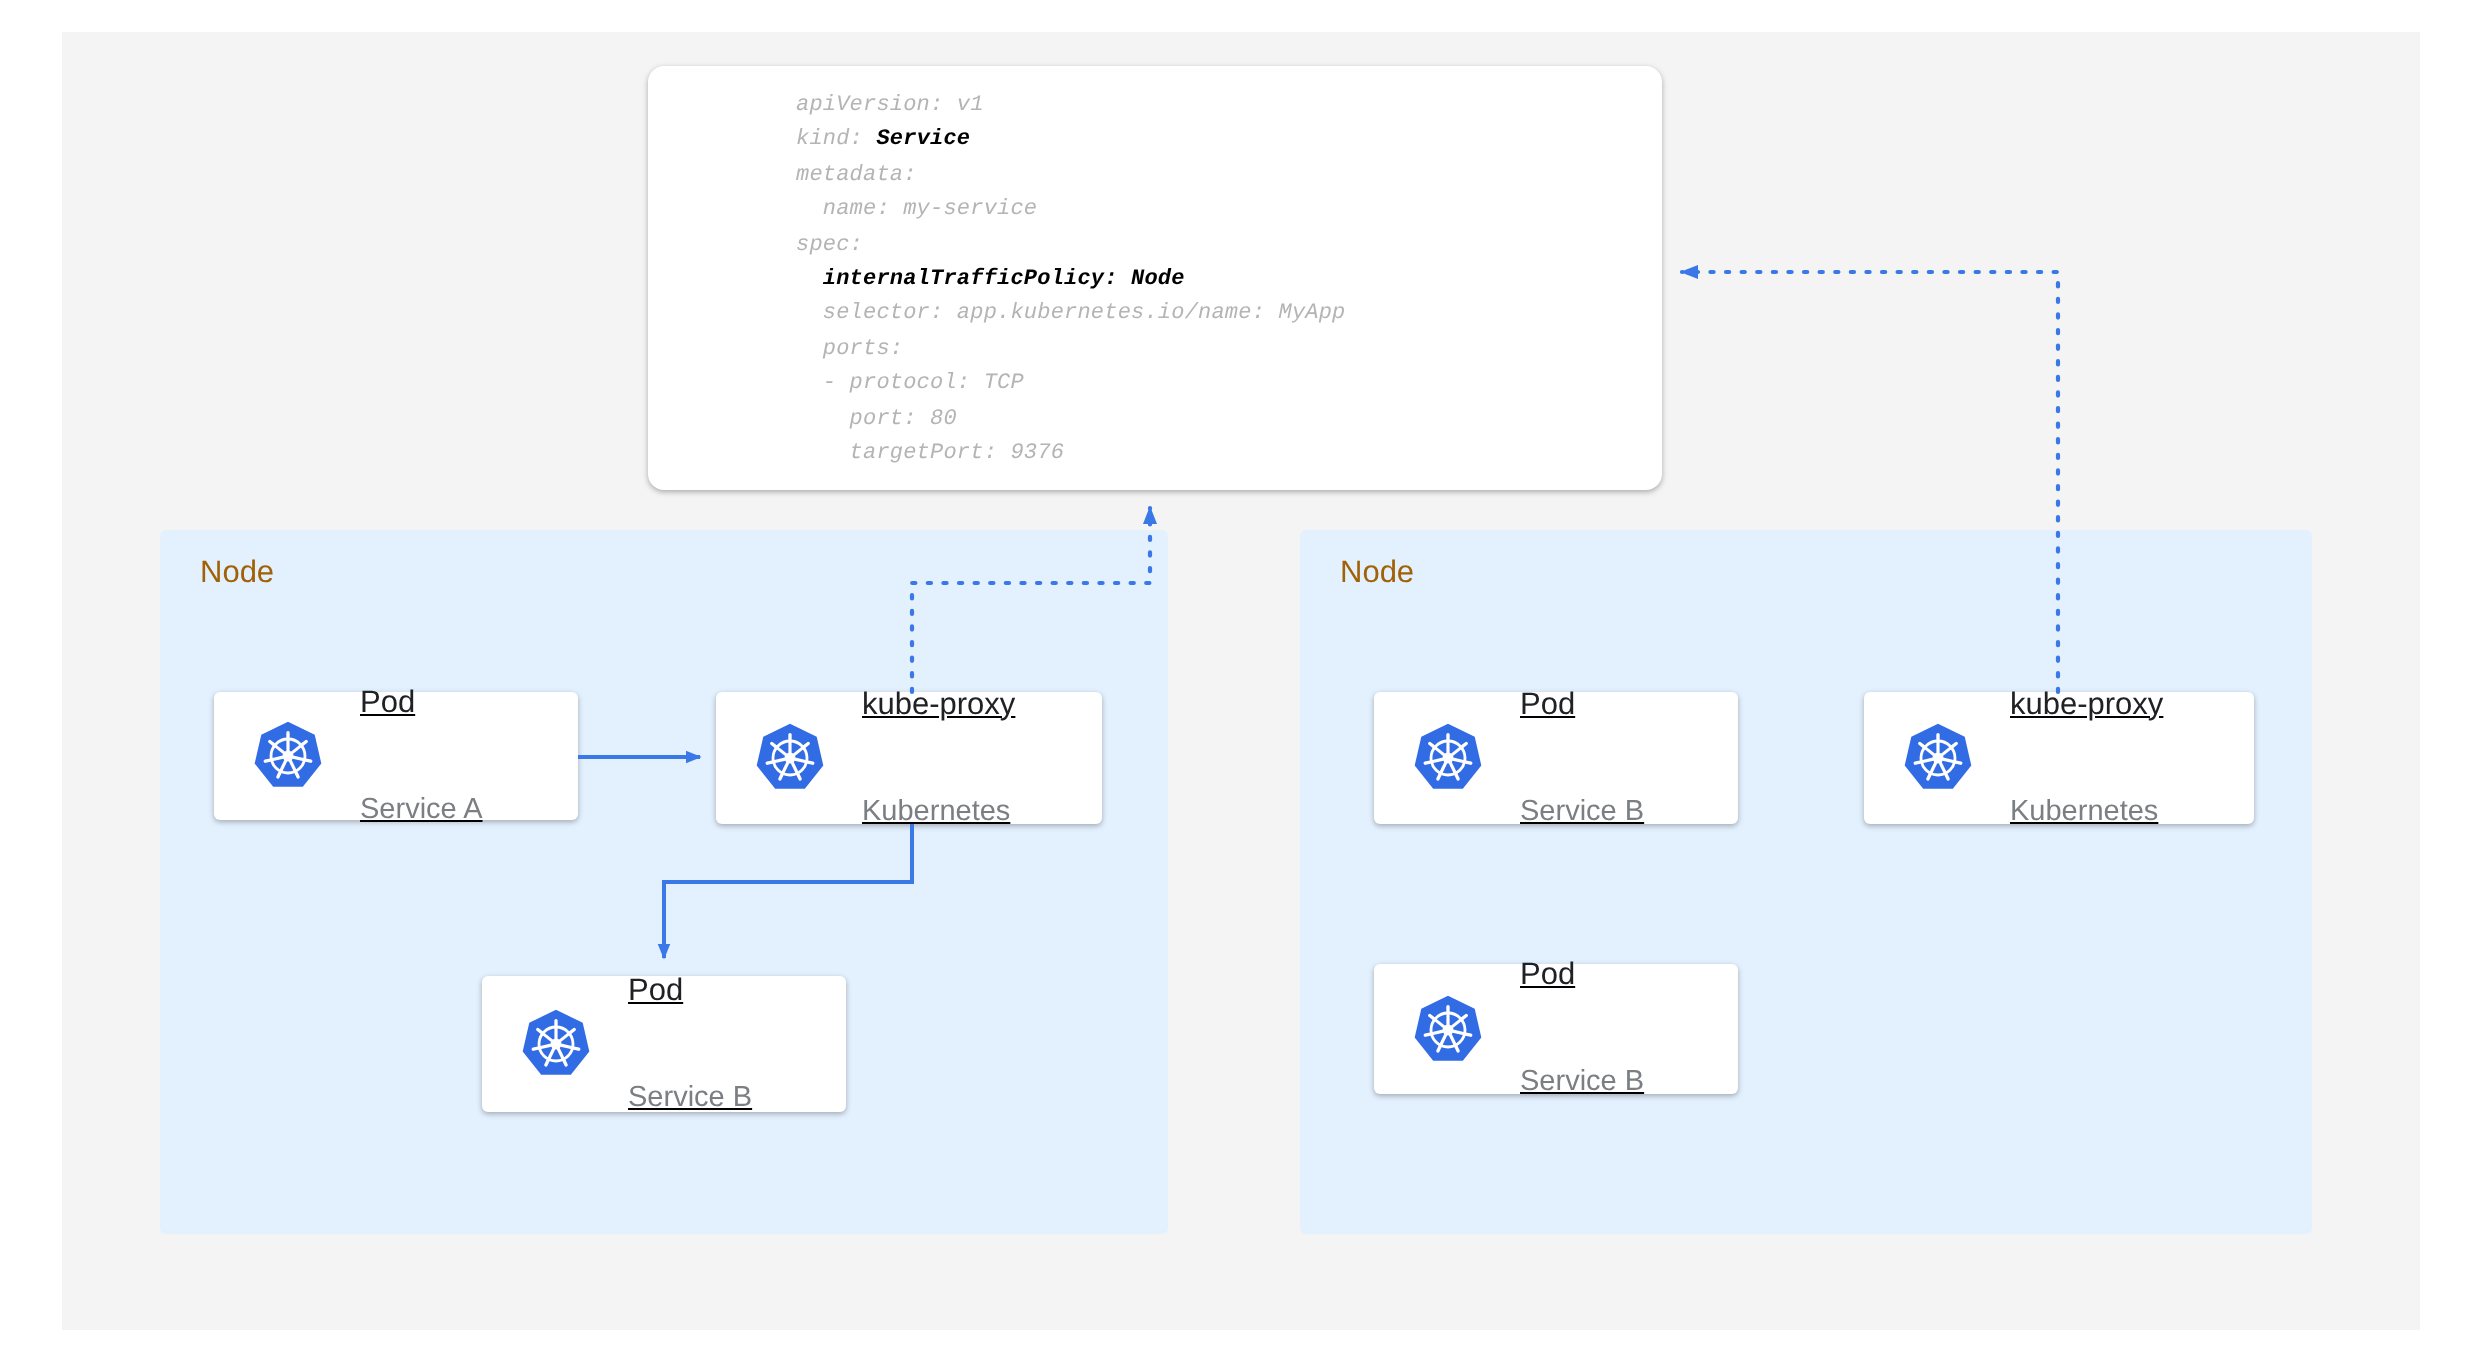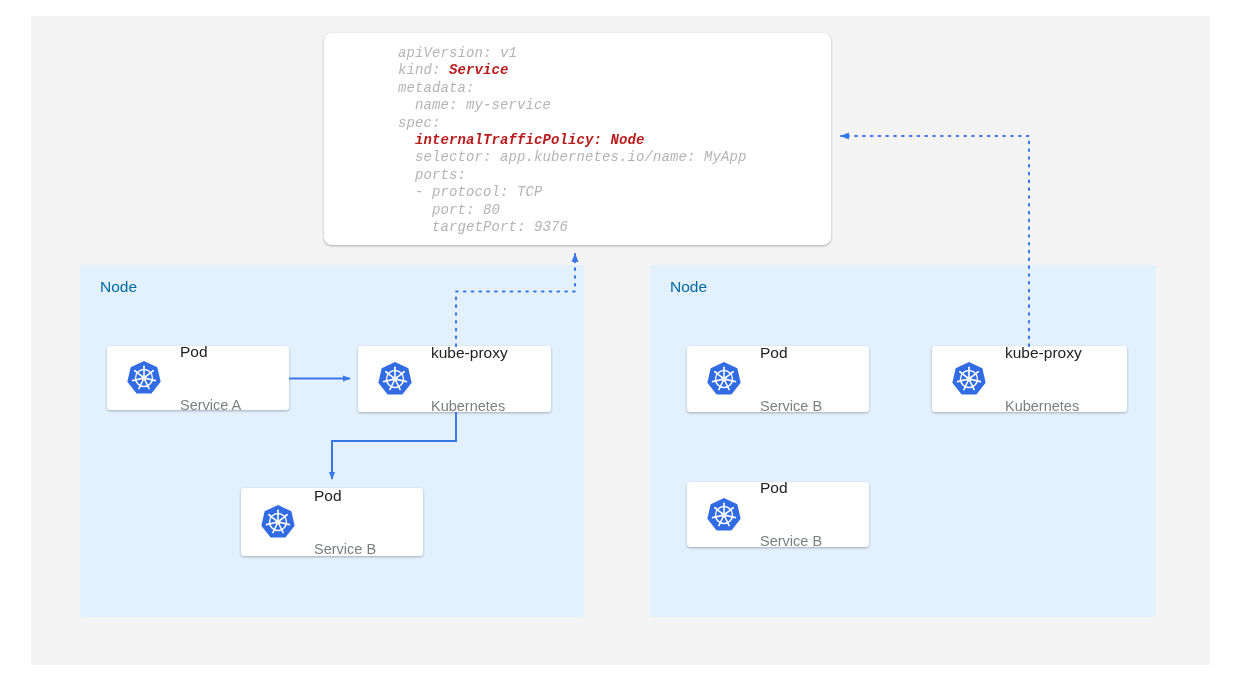--- a/index.html
+++ b/index.html
@@ -42,46 +42,46 @@
     border-radius: 8px;
     box-shadow: 0 1px 3px rgba(0,0,0,0.22), 0 1px 2px rgba(0,0,0,0.10);
     box-sizing: border-box;
     overflow: hidden;
   }
   #yaml-code {
     position: absolute;
     left: 74px;
     top: 12px;
     font-family: "Liberation Mono", "DejaVu Sans Mono", monospace;
-    font-size: 14px;
+    font-size: 11px;
     line-height: 17.4px;
     font-style: italic;
     color: #b4b4b4;
     white-space: pre;
     letter-spacing: 0.1px;
   }
   #yaml-code .k {
     font-weight: bold;
-    color: #b91c1c;
+    color: #000000;
   }
 
   
   .node-box {
     position: absolute;
     background: #e3f0fd;
     border-radius: 3px;
   }
   #node-left  { left: 80px;  top: 265px; width: 504px; height: 352px; }
   #node-right { left: 650px; top: 265px; width: 506px; height: 352px; }
   .node-label {
     position: absolute;
     left: 20px;
     top: 13px;
     font-size: 15.5px;
-    color: #0369a1;
+    color: #a16207;
     font-family: "Liberation Sans", sans-serif;
   }
 
   
   .card {
     position: absolute;
     background: #ffffff;
     border-radius: 3px;
     box-shadow: 0 1px 3px rgba(0,0,0,0.20), 0 1px 2px rgba(0,0,0,0.10);
     display: flex;
@@ -92,20 +92,21 @@
     flex: 0 0 auto;
     margin-left: 17px;
     width: 40px;
     height: 40px;
   }
   .card .card-text {
     margin-left: 16px;
     display: flex;
     flex-direction: column;
     justify-content: flex-end;
+    text-decoration: underline;
   }
   .card .title {
     font-size: 15.5px;
     color: #202124;
     line-height: 20px;
   }
   .card .subtitle {
     font-size: 14.5px;
     color: #7b7f83;
     line-height: 20px;

